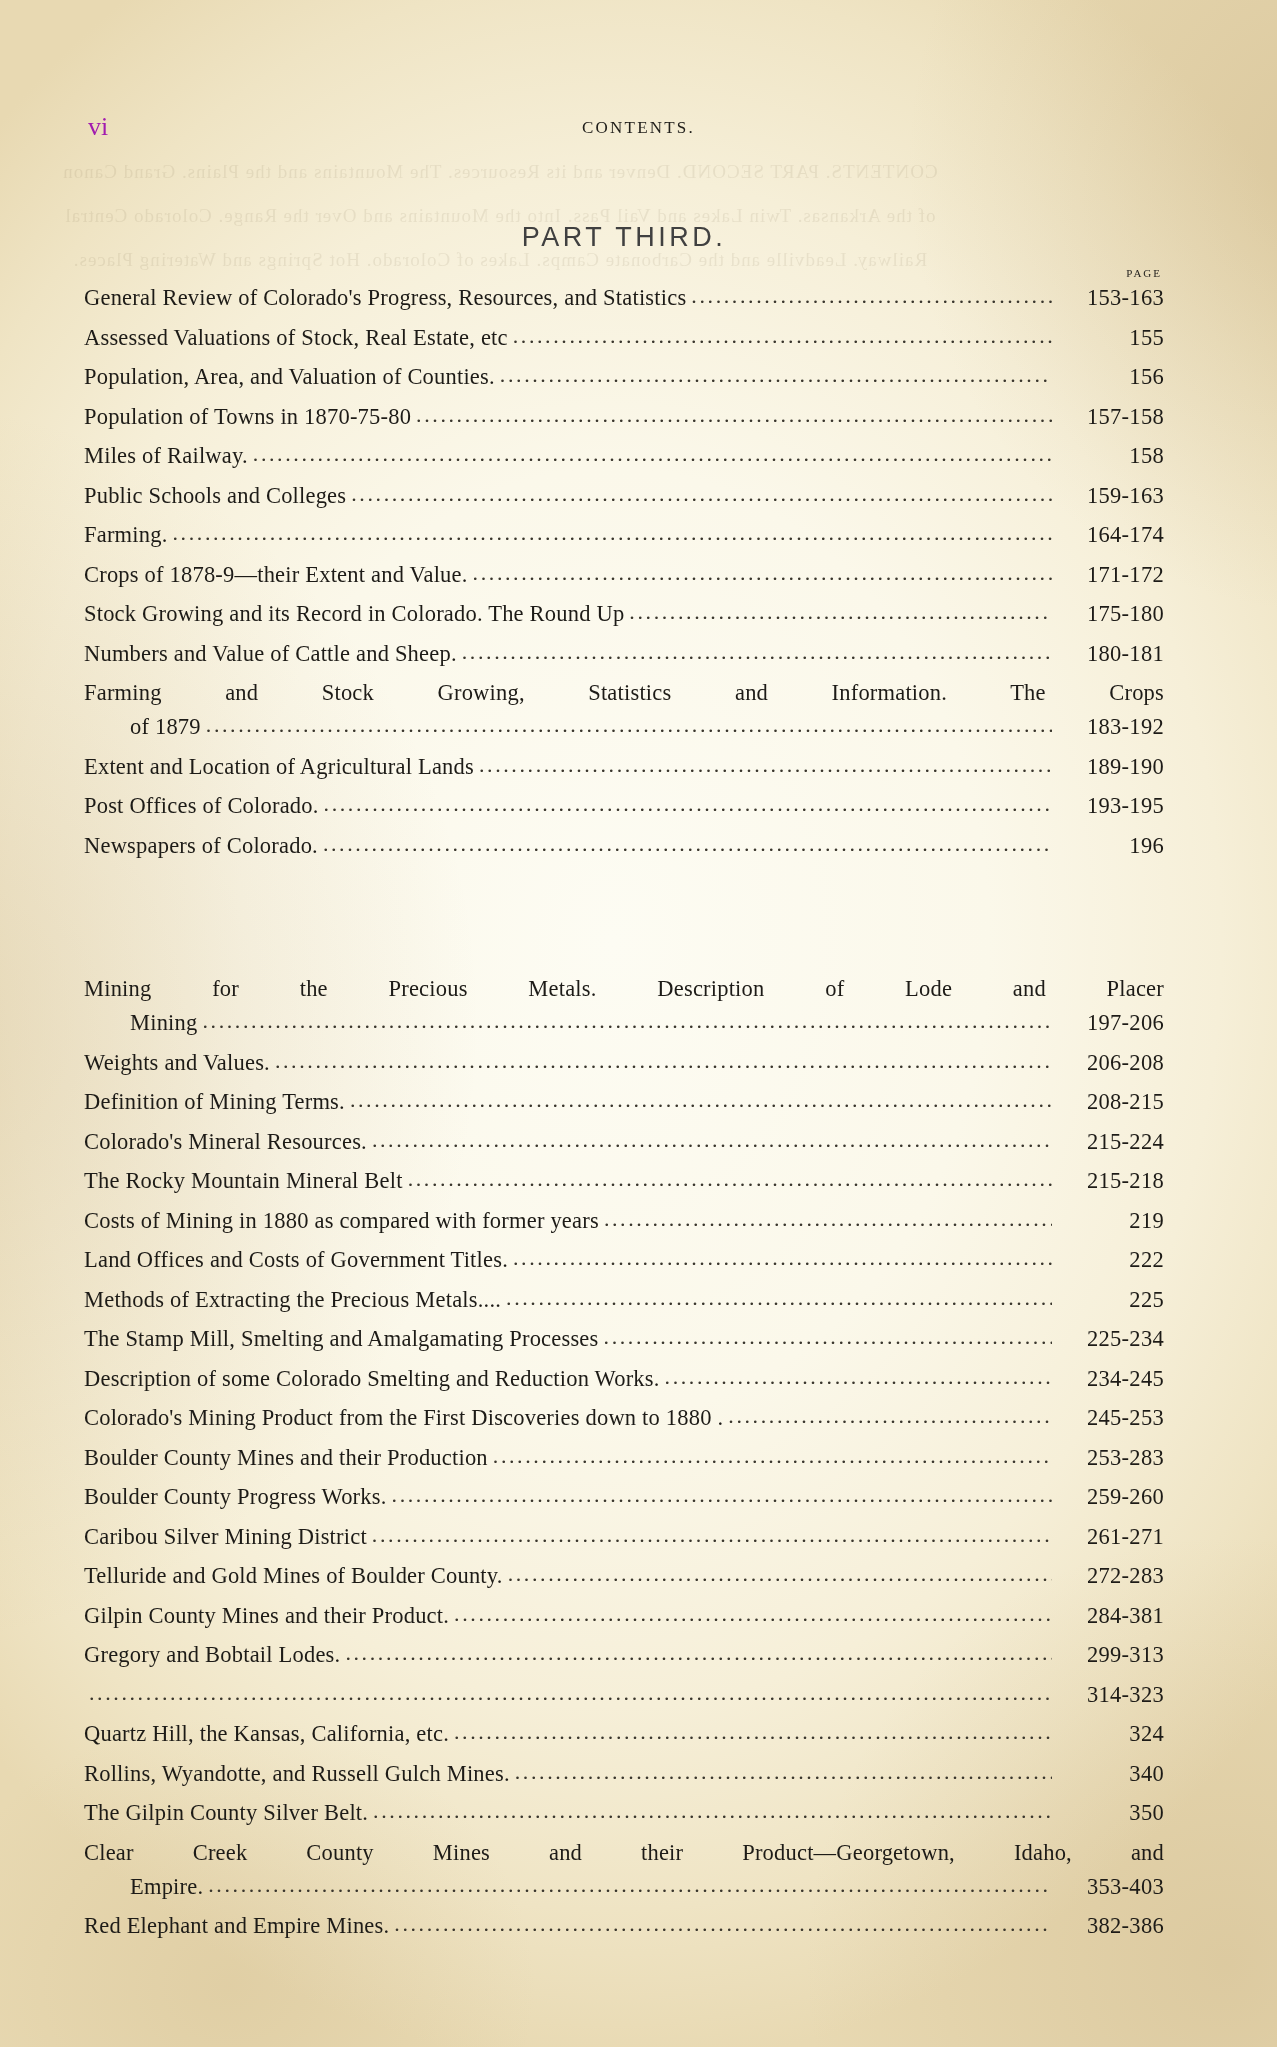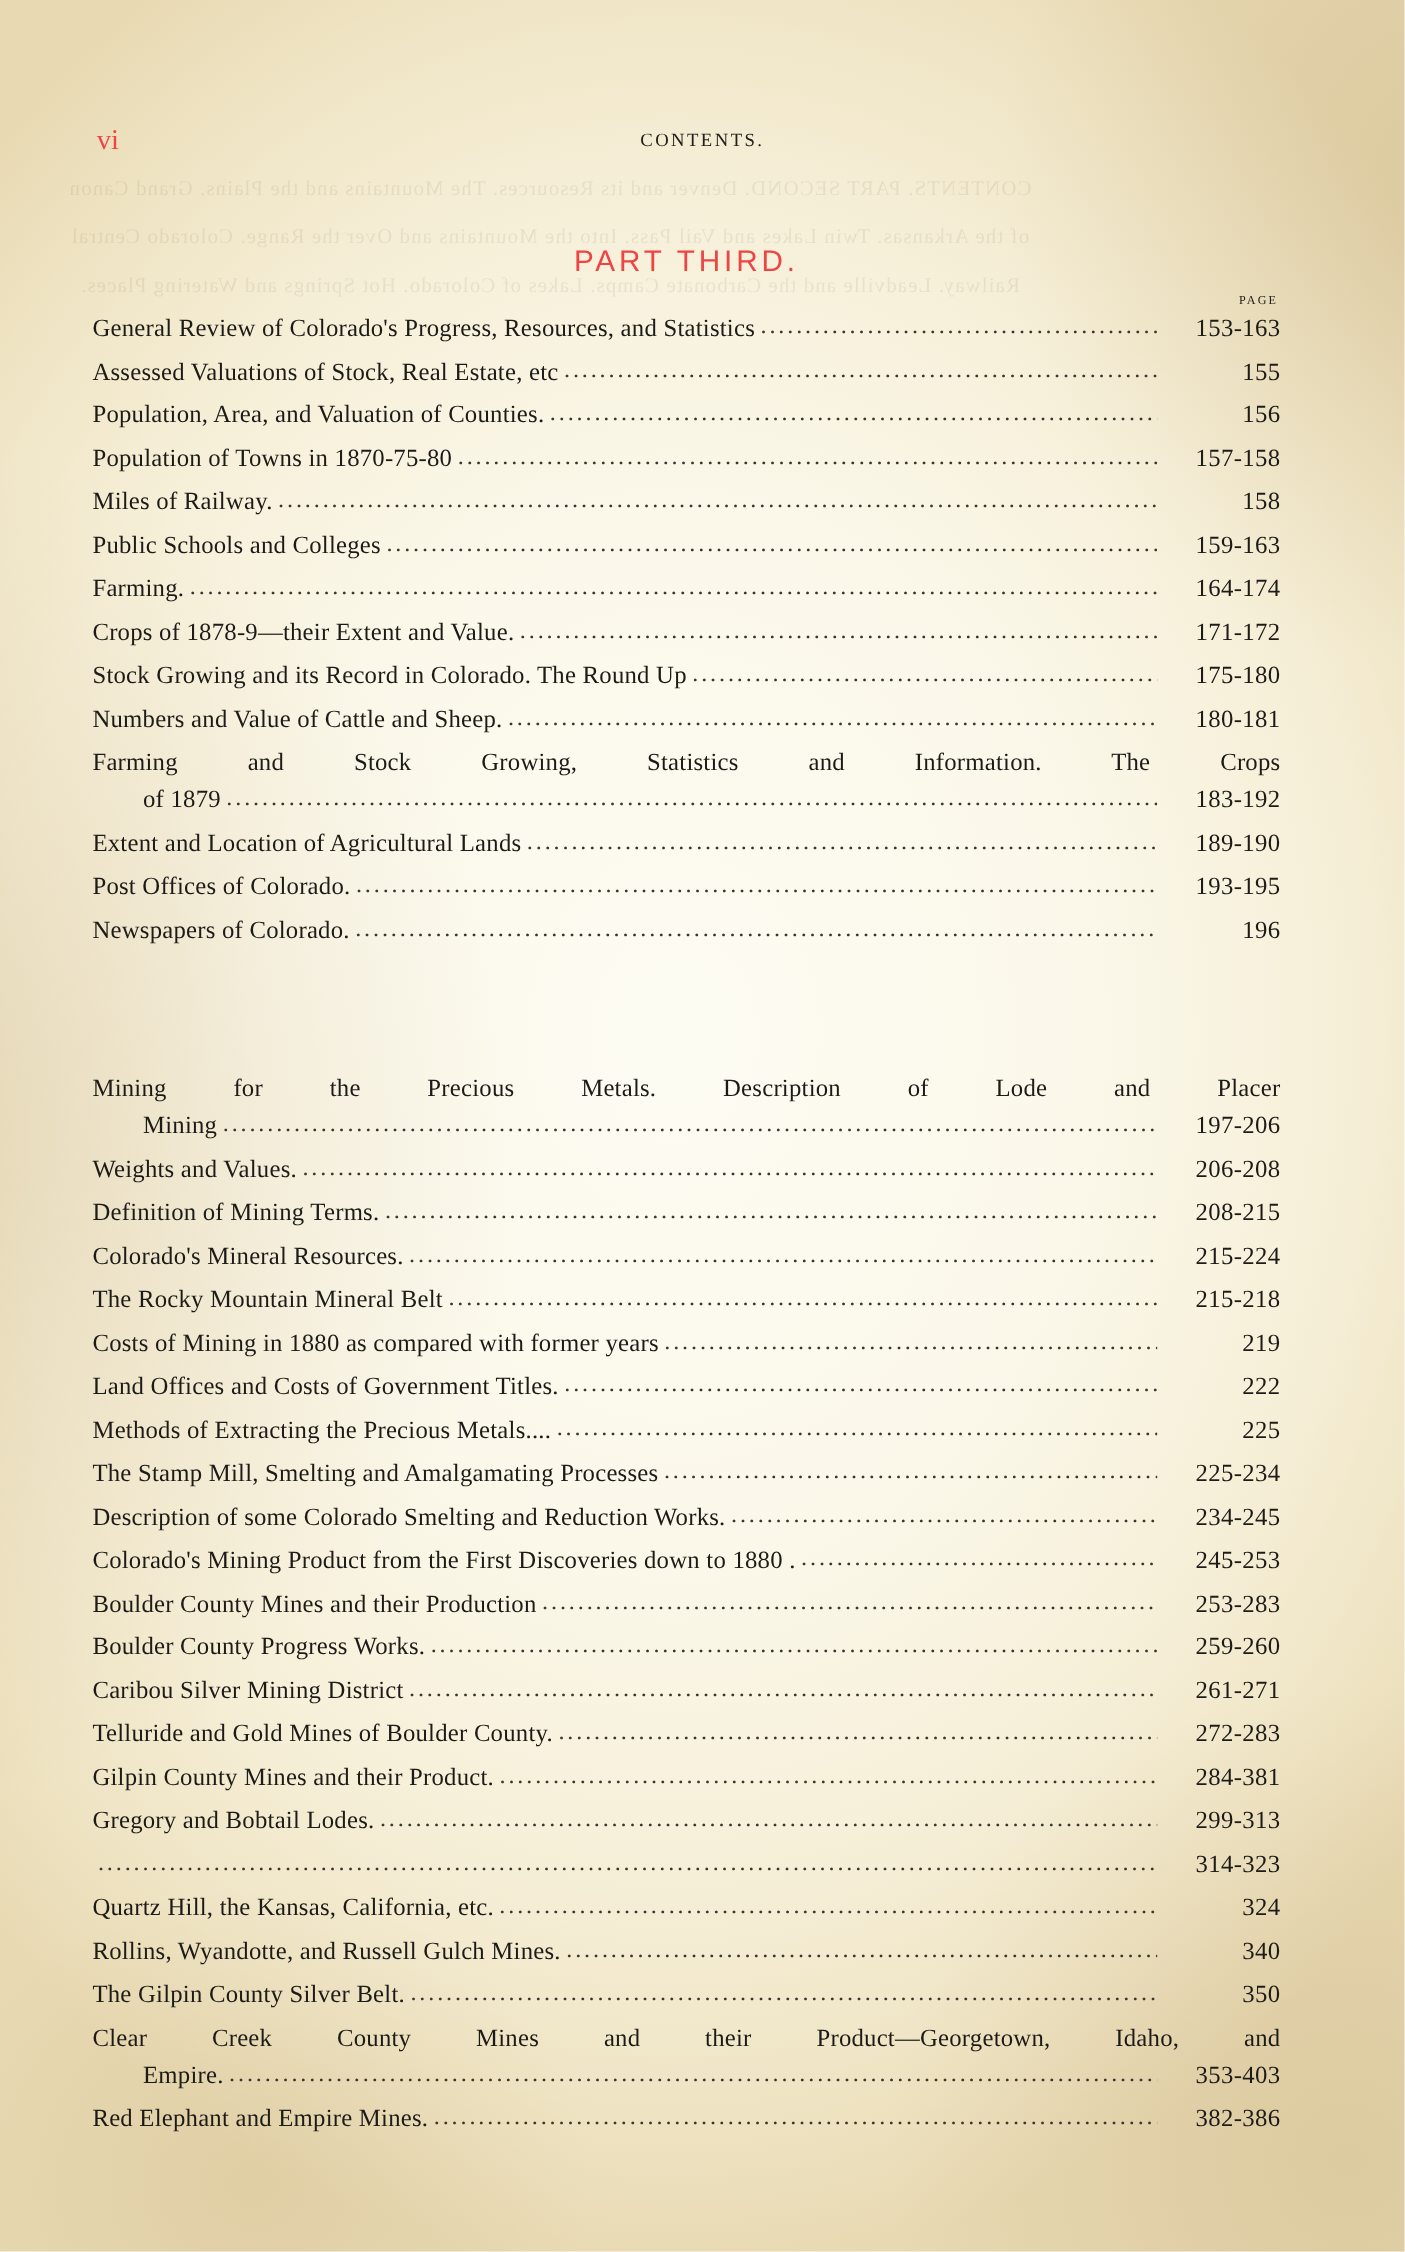--- a/index.html
+++ b/index.html
@@ -56,21 +56,21 @@
     z-index: 3;
     padding: 0;
   }
 
   .folio {
     position: absolute;
     left: 88px;
     top: 112px;
     font-size: 26px;
     font-family: "Liberation Serif", serif;
-    color: #ef4444;
+    color: #a21caf;
   }
   .running-head {
     position: absolute;
     left: 0;
     right: 12px;
     top: 118px;
     text-align: center;
     font-size: 17px;
     letter-spacing: 2.2px;
     color: #22201c;
@@ -82,21 +82,21 @@
     position: absolute;
     left: 84px;
     top: 222px;
     width: 1080px;
   }
 
   .part-title {
     text-align: center;
     font-size: 27px;
     letter-spacing: 3.5px;
-    color: #ef4444;
+    color: #404040;
     font-family: "Liberation Sans", sans-serif;
     font-weight: normal;
     margin: 0;
   }
   .part-title.second { margin-top: 0; }
 
   .page-col-label {
     text-align: right;
     font-size: 11px;
     letter-spacing: 2px;

